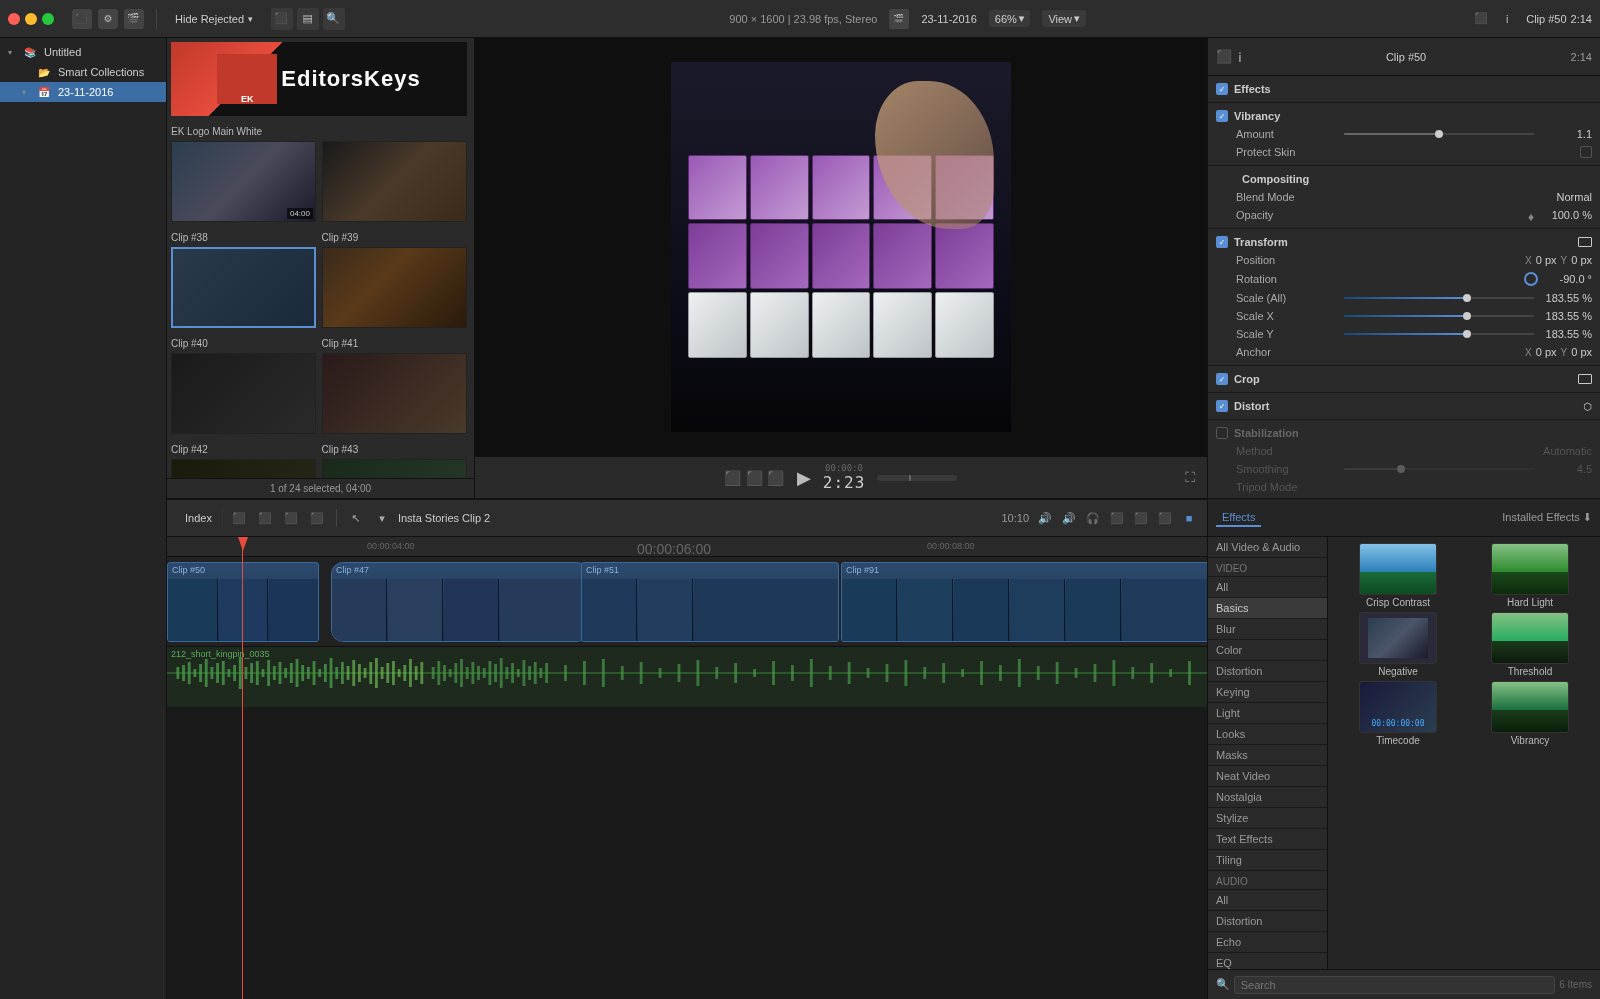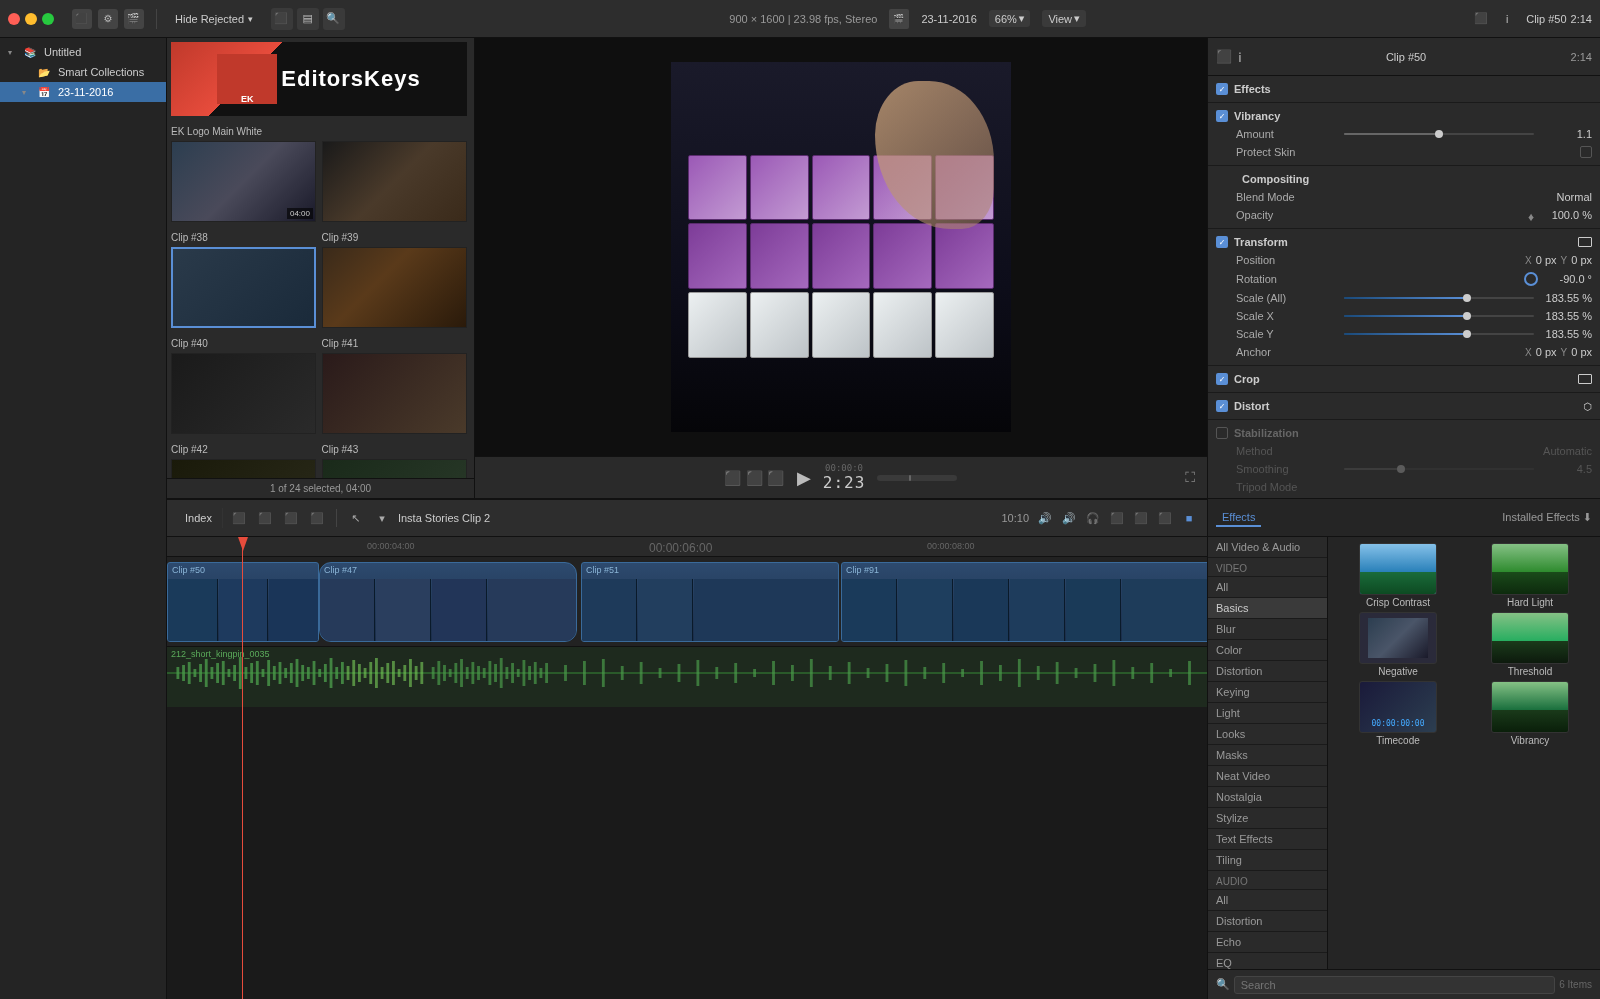--- a/index.html
+++ b/index.html
@@ -802,41 +802,41 @@
             <div class="tl-icon-btn">⬛</div>
             <div class="tl-icon-btn">⬛</div>
             <div class="tl-icon-btn" style="color:#5a8fd6">■</div>
           </div>
         </div>
 
         <div class="timeline-tracks">
 
           <div style="height:20px;background:#2a2a2a;border-bottom:1px solid #111;position:relative;">
             <span style="position:absolute;left:200px;font-size:9px;color:#666;top:4px">00:00:04:00</span>
-            <span style="position:absolute;left:482px;font-size:12px;color:#666;top:4px">00:00:06:00</span>
+            <span style="position:absolute;left:470px;font-size:14px;color:#666;top:4px">00:00:06:00</span>
             <span style="position:absolute;left:760px;font-size:9px;color:#666;top:4px">00:00:08:00</span>
 
           </div>
 
           <div style="position:absolute;top:0;left:75px;bottom:0;width:1px;background:#e74c3c;z-index:10">
             <div style="width:10px;height:14px;background:#e74c3c;position:absolute;top:0;left:-4px;clip-path:polygon(0 0,100% 0,50% 100%)"></div>
           </div>
 
           <div class="video-track">
 
             <div style="position:absolute;left:0;width:152px;top:5px;height:80px;background:linear-gradient(180deg,#2d4a6e,#1a2d4a);border-radius:3px;border:1px solid #3a6a9a;overflow:hidden">
               <span style="position:absolute;top:2px;left:4px;font-size:9px;color:#8ab4d6">Clip #50</span>
               <div style="position:absolute;top:16px;left:0;right:0;bottom:0;display:flex;gap:1px;overflow:hidden">
                 <div style="flex:1;background:#1a3a5a;border-right:1px solid #0a1a2a"></div>
                 <div style="flex:1;background:#1e3a5e;border-right:1px solid #0a1a2a"></div>
                 <div style="flex:1;background:#1a3558"></div>
               </div>
             </div>
 
-            <div style="position:absolute;left:152px;width:258px;top:5px;height:80px;background:linear-gradient(180deg,#2d4a6e,#1a2d4a);border-radius:12px;border:1px solid #3a6a9a;overflow:hidden">
+            <div style="position:absolute;left:164px;width:258px;top:5px;height:80px;background:linear-gradient(180deg,#2d4a6e,#1a2d4a);border-radius:12px;border:1px solid #3a6a9a;overflow:hidden">
               <span style="position:absolute;top:2px;left:4px;font-size:9px;color:#8ab4d6">Clip #47</span>
               <div style="position:absolute;top:16px;left:0;right:0;bottom:0;display:flex;gap:1px;overflow:hidden">
                 <div style="width:55px;background:#263a5a;border-right:1px solid #0a1a2a"></div>
                 <div style="width:55px;background:#2a3e5e;border-right:1px solid #0a1a2a"></div>
                 <div style="width:55px;background:#223558;border-right:1px solid #0a1a2a"></div>
                 <div style="flex:1;background:#263a5a"></div>
               </div>
             </div>
 
             <div style="position:absolute;left:414px;width:258px;top:5px;height:80px;background:linear-gradient(180deg,#2d4a6e,#1a2d4a);border-radius:3px;border:1px solid #3a6a9a;overflow:hidden">

